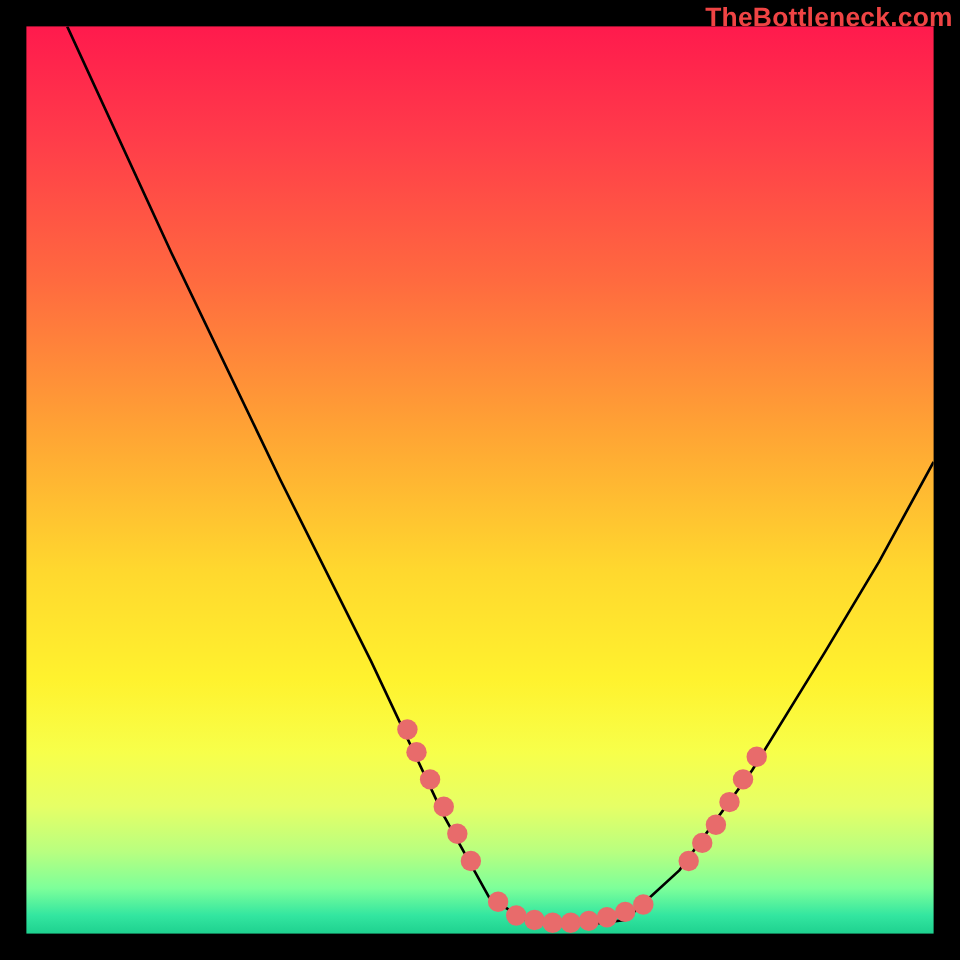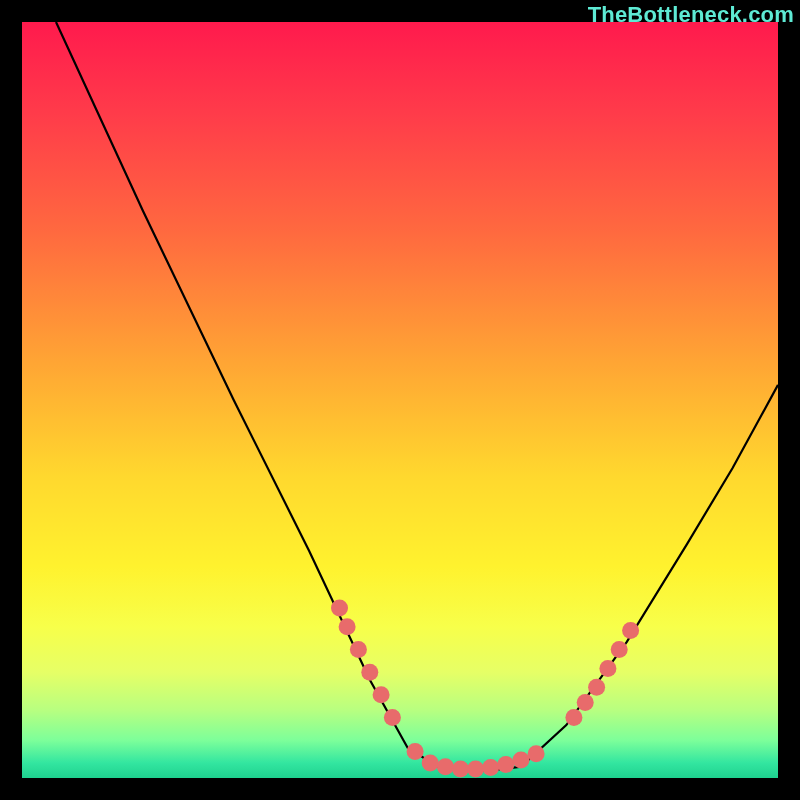--- a/index.html
+++ b/index.html
@@ -38,21 +38,21 @@
       #33e6a0 98%,
       #1ed18f 100%);
   }
   .watermark {
     position: absolute;
     top: 2px;
     right: 6px;
     font-family: Arial, Helvetica, sans-serif;
     font-size: 22px;
     font-weight: 600;
-    color: #5eead4;
+    color: #ef4444;
     letter-spacing: 0.2px;
   }
   svg.curve {
     position: absolute;
     left: 0;
     top: 0;
     width: 100%;
     height: 100%;
     pointer-events: none;
   }

